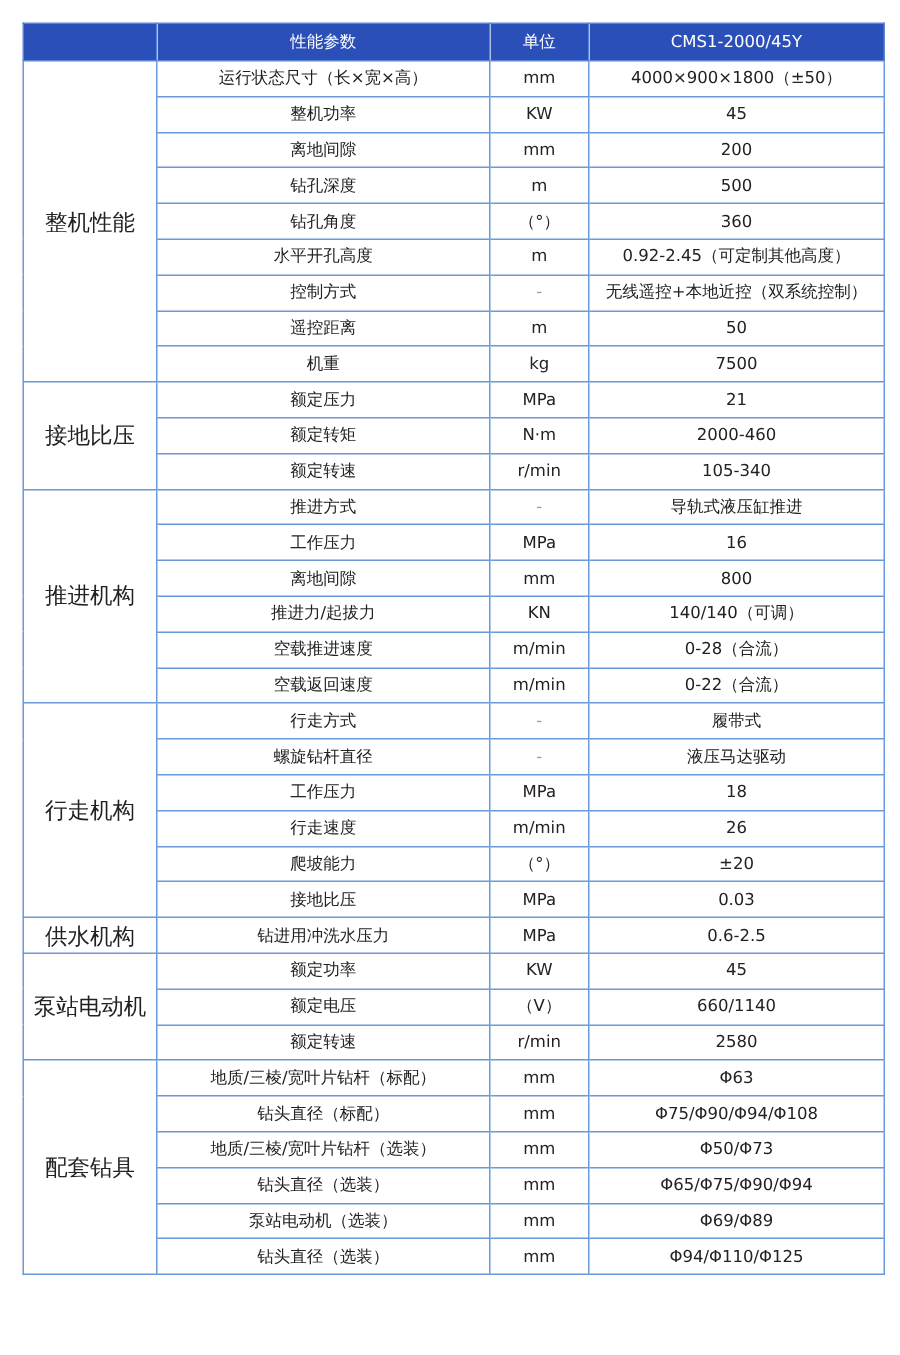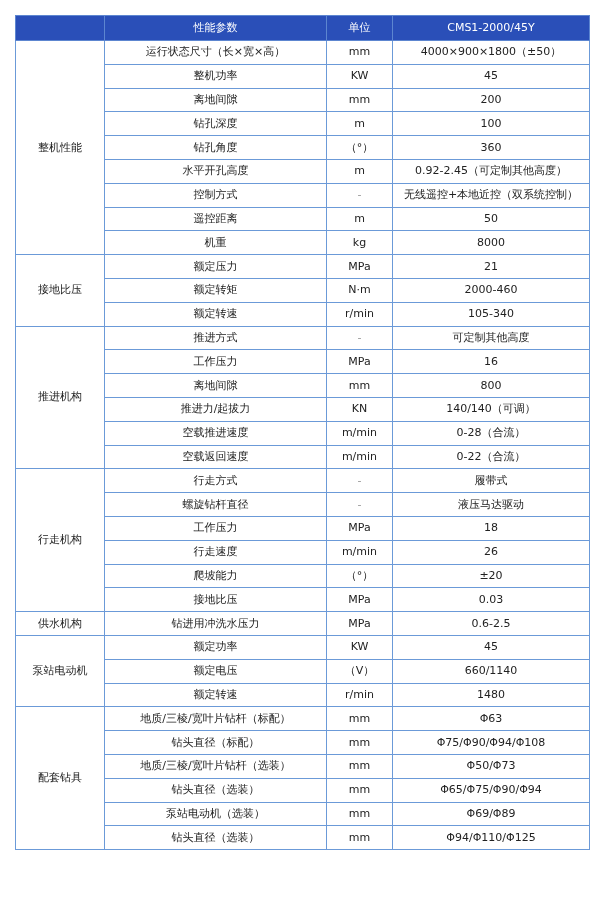--- a/index.html
+++ b/index.html
@@ -26,21 +26,21 @@
       background: #2a4fb8;
       color: #ffffff;
       font-weight: normal;
       height: 24px;
       border-color: #5d86d0;
     }
     .col-group { width: 89px; }
     .col-param { width: 222px; }
     .col-unit { width: 66px; }
     .col-value { width: 197px; }
-    .group-cell { font-size: 11px; }
+    .group-cell { font-size: 15px; }
     .unit-dash { color: #999999; }
   </style>
 </head>
 <body>
 
 <table class="spec-table">
   <colgroup>
     <col class="col-group">
       <col class="col-param">
       <col class="col-unit">
@@ -67,21 +67,21 @@
         <td>45</td>
       </tr>
       <tr>
         <td>离地间隙</td>
         <td>mm</td>
         <td>200</td>
       </tr>
       <tr>
         <td>钻孔深度</td>
         <td>m</td>
-        <td>100</td>
+        <td>500</td>
       </tr>
       <tr>
         <td>钻孔角度</td>
         <td>（°）</td>
         <td>360</td>
       </tr>
       <tr>
         <td>水平开孔高度</td>
         <td>m</td>
         <td>0.92-2.45（可定制其他高度）</td>
@@ -92,21 +92,21 @@
         <td>无线遥控+本地近控（双系统控制）</td>
       </tr>
       <tr>
         <td>遥控距离</td>
         <td>m</td>
         <td>50</td>
       </tr>
       <tr>
         <td>机重</td>
         <td>kg</td>
-        <td>8000</td>
+        <td>7500</td>
       </tr>
       <tr>
         <td class="group-cell" rowspan="3">接地比压</td>
         <td>额定压力</td>
         <td>MPa</td>
         <td>21</td>
       </tr>
       <tr>
         <td>额定转矩</td>
         <td>N·m</td>
@@ -114,21 +114,21 @@
       </tr>
       <tr>
         <td>额定转速</td>
         <td>r/min</td>
         <td>105-340</td>
       </tr>
       <tr>
         <td class="group-cell" rowspan="6">推进机构</td>
         <td>推进方式</td>
         <td class="unit-dash">-</td>
-        <td>可定制其他高度</td>
+        <td>导轨式液压缸推进</td>
       </tr>
       <tr>
         <td>工作压力</td>
         <td>MPa</td>
         <td>16</td>
       </tr>
       <tr>
         <td>离地间隙</td>
         <td>mm</td>
         <td>800</td>
@@ -192,21 +192,21 @@
         <td>45</td>
       </tr>
       <tr>
         <td>额定电压</td>
         <td>（V）</td>
         <td>660/1140</td>
       </tr>
       <tr>
         <td>额定转速</td>
         <td>r/min</td>
-        <td>1480</td>
+        <td>2580</td>
       </tr>
       <tr>
         <td class="group-cell" rowspan="6">配套钻具</td>
         <td>地质/三棱/宽叶片钻杆（标配）</td>
         <td>mm</td>
         <td>Φ63</td>
       </tr>
       <tr>
         <td>钻头直径（标配）</td>
         <td>mm</td>

